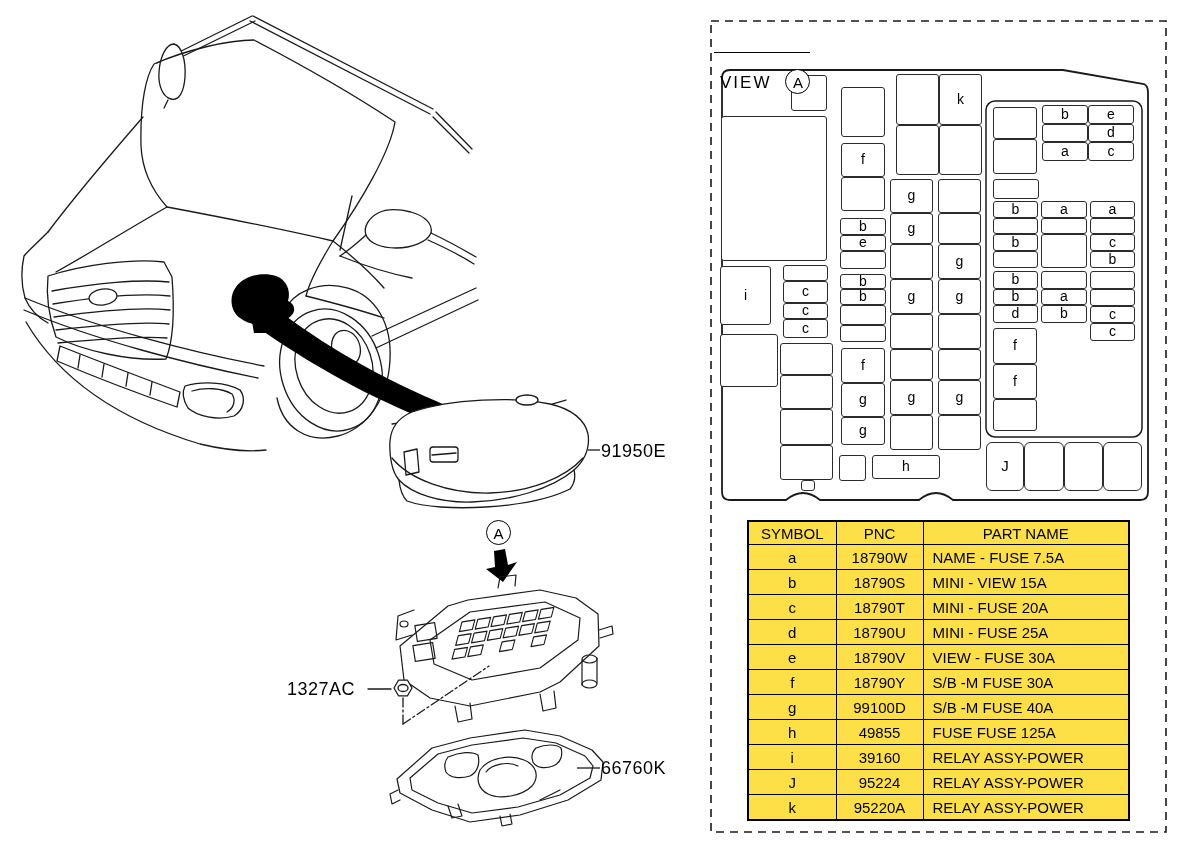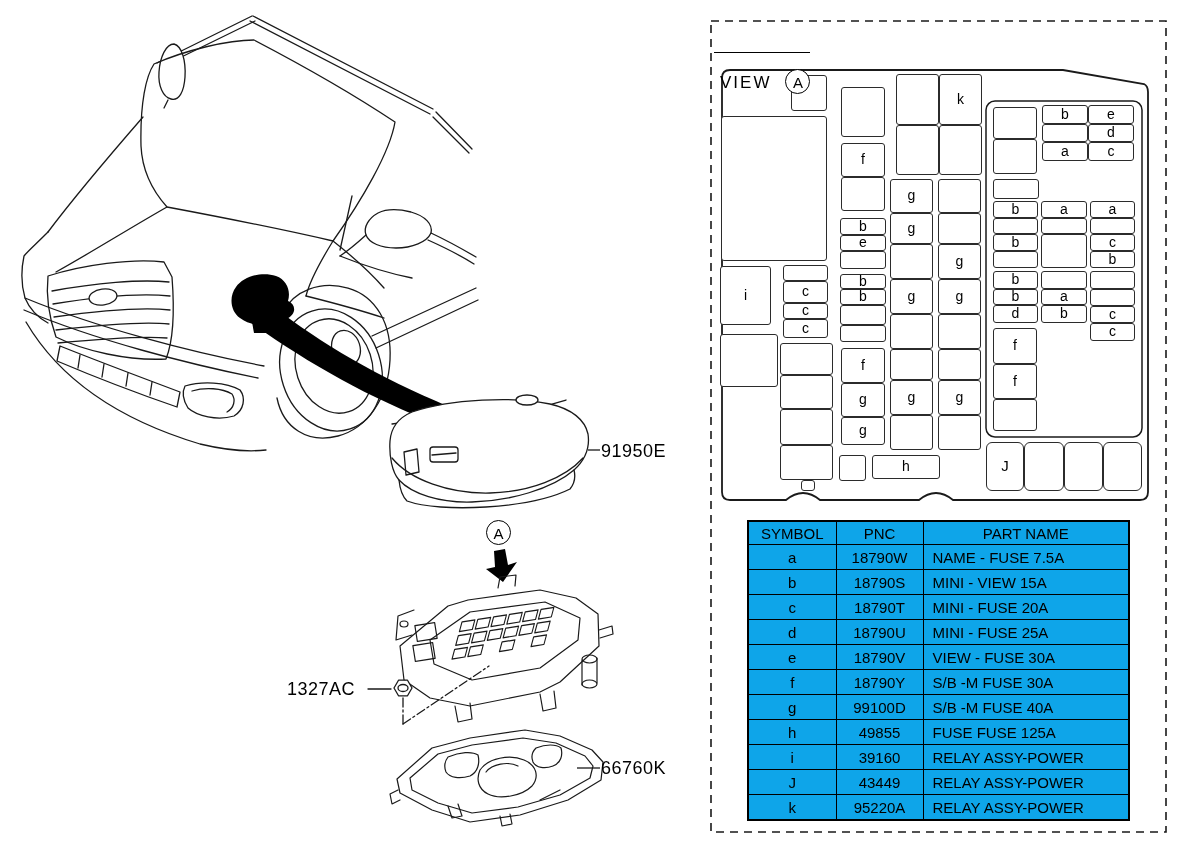--- a/index.html
+++ b/index.html
@@ -13,21 +13,21 @@
   .part-label{position:absolute;z-index:2;font-size:18px;letter-spacing:0.5px;white-space:nowrap;}
   #view-title{position:absolute;left:720px;top:28px;z-index:2;font-size:17px;letter-spacing:2px;margin-top:41px;}
   #view-title .circle-a{margin-left:14px;}
   .circle-a{display:inline-block;width:25px;height:25px;border:1.7px solid #000;border-radius:50%;
             text-align:center;line-height:25px;font-size:15px;letter-spacing:0;box-sizing:border-box;
             background:#fff;}
   #view-underline{position:absolute;left:714px;top:52px;width:96px;height:0;
                   border-bottom:1.8px solid #000;z-index:2;}
   #marker-a{position:absolute;left:486px;top:520px;z-index:2;}
   table.parts{position:absolute;left:747px;top:520px;z-index:2;border-collapse:collapse;
-              table-layout:fixed;border:2px solid #000;background:#0ea5e9;}
+              table-layout:fixed;border:2px solid #000;background:#fde047;}
   table.parts th,table.parts td{border:1.5px solid #000;font-size:15px;font-weight:normal;
               text-align:center;padding:0;overflow:hidden;white-space:nowrap;}
   table.parts th{height:22px;}
   table.parts td{height:24px;}
   table.parts .c1{width:88px;}
   table.parts .c2{width:87px;}
   table.parts .c3{width:206px;}
   table.parts td:nth-child(3){text-align:left;padding-left:9px;}
 </style>
 </head>
@@ -325,21 +325,21 @@
           <td>49855</td>
           <td>FUSE FUSE 125A</td>
         </tr>
         <tr>
           <td>i</td>
           <td>39160</td>
           <td>RELAY ASSY-POWER</td>
         </tr>
         <tr>
           <td>J</td>
-          <td>43449</td>
+          <td>95224</td>
           <td>RELAY ASSY-POWER</td>
         </tr>
         <tr>
           <td>k</td>
           <td>95220A</td>
           <td>RELAY ASSY-POWER</td>
         </tr>
       </tbody>
   </table>
 

